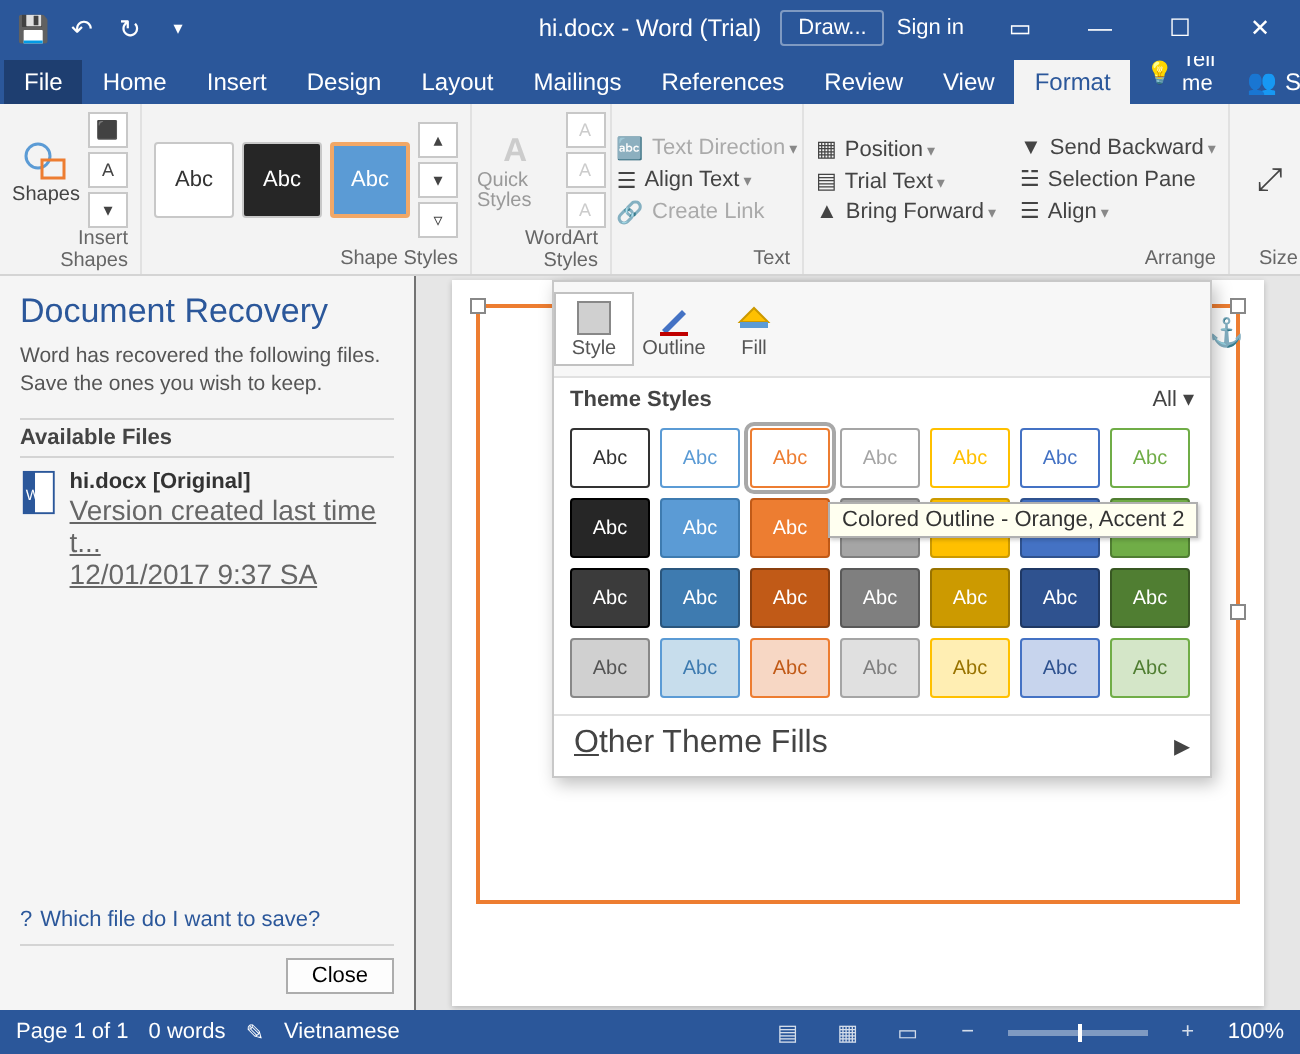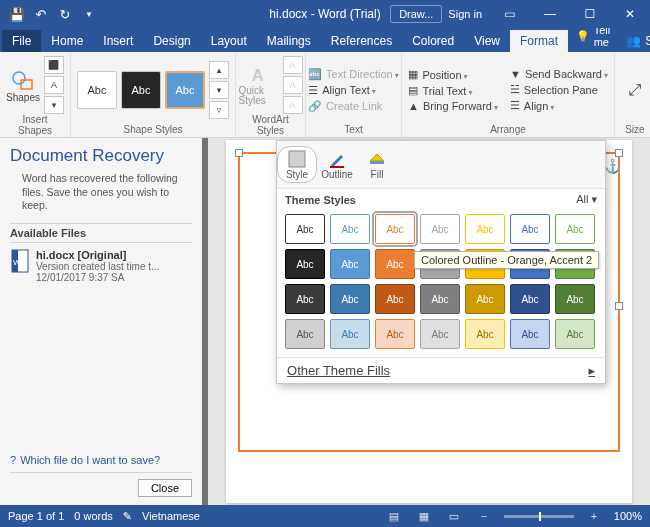--- a/index.html
+++ b/index.html
@@ -14,59 +14,59 @@
   .tabs { height: 24px; background: #2b579a; display: flex; align-items: flex-end; color: #fff; font-size: 12px; padding-left: 2px;}
   .tabs .tab { padding: 4px 10px 4px; cursor: pointer; }
   .tabs .tab.active { background: #f3f3f3; color: #2b579a; }
   .tabs .tab.file { background: #1e3e70; }
   .tabs .spacer { flex: 1; }
   .tabs .tellme { display:flex; align-items:center; gap:4px; padding:4px 8px; font-size:11px;}
   .tabs .share { display:flex; align-items:center; gap:4px; padding:4px 8px;}
   .ribbon { height: 86px; background: #f3f3f3; border-bottom: 1px solid #d4d4d4; display: flex; position: relative; }
   .group { border-right: 1px solid #e1e1e1; padding: 4px 6px 0; display: flex; flex-direction: column; align-items: center; height: 100%; }
   .group .body { display:flex; align-items:center; gap:4px; flex:1; }
-  .group .label { font-size: 10px; color: #666; padding-bottom: 2px; text-align:center; width:100%;}
+  .group .label { font-size: 10px; color: #666; padding-bottom: 2px; text-align:right; width:100%;}
   .shapes-icon { width: 34px; height: 44px; display:flex; flex-direction:column; align-items:center; justify-content:center; font-size:10px; color:#444;}
   .shapes-icon svg { width:24px; height:24px; }
   .mini-col { display:flex; flex-direction:column; gap:2px; }
   .mini { width:20px; height:18px; border:1px solid #c8c8c8; background:#fff; display:flex; align-items:center; justify-content:center; font-size:9px;}
   .stylebox { width:40px; height:38px; border:1px solid #c8c8c8; border-radius:2px; display:flex; align-items:center; justify-content:center; font-size:11px; }
   .stylebox.sel { border:2px solid #f2a867; background:#e8eef7;}
   .qs { width:40px; display:flex; flex-direction:column; align-items:center; font-size:10px; color:#999;}
   .qs svg{ width:22px; height:22px;}
   .ritem { font-size: 11px; color:#444; display:flex; align-items:center; gap:4px; padding:1px 0; white-space:nowrap;}
   .ritem.dis { color:#aaa; }
   .ritem .caret::after{content:"▾"; font-size:8px; color:#888; margin-left:2px;}
   .workarea { display:flex; height: calc(527px - 28px - 24px - 86px - 22px); background:#e6e6e6;}
-  .panel { width: 208px; background:#f5f5f5; border-right:6px solid #737373; padding: 8px 10px; display:flex; flex-direction:column;}
+  .panel { width: 208px; background:#f5f5f5; border-right:1px solid #737373; padding: 8px 10px; display:flex; flex-direction:column;}
   .panel h2 { font-size: 17px; font-weight: 300; color:#2b579a; margin-bottom: 6px;}
-  .panel .desc { font-size: 10.5px; color:#555; line-height: 1.3; margin-bottom: 10px; margin-left: 12px;}
+  .panel .desc { font-size: 10.5px; color:#555; line-height: 1.3; margin-bottom: 10px;}
   .panel .section { font-size: 11px; font-weight: bold; color:#444; border-top:1px solid #d4d4d4; border-bottom:1px solid #d4d4d4; padding:3px 0; margin-bottom:6px;}
   .file-item { display:flex; gap:6px; font-size:11px; }
   .file-item .icon { width:20px; height:24px; }
   .file-item .name { font-weight:bold; color:#333;}
-  .file-item .meta { color:#666; font-size:10px;}
+  .file-item .meta { color:#666; font-size:14px;text-decoration:underline;}
   .panel .footer { margin-top:auto; }
   .panel .help { color:#2b579a; font-size:11px; display:flex; align-items:center; gap:4px; margin-bottom:6px;}
   .panel .close { float:right; border:1px solid #adadad; background:#fdfdfd; padding:2px 12px; font-size:11px;}
   .doc { flex:1; position:relative; background:#e6e6e6; overflow:hidden;}
   .page { position:absolute; left:18px; top:2px; right:18px; bottom:2px; background:#fff; box-shadow:0 1px 3px rgba(0,0,0,.2);}
   .shape { position:absolute; left:12px; top:12px; right:12px; height:300px; border:2px solid #ed7d31;}
   .handle { position:absolute; width:8px; height:8px; background:#fff; border:1px solid #888;}
   .popup { position:absolute; left:50px; top:0; width:330px; background:#fff; border:1px solid #c8c8c8; box-shadow:2px 3px 8px rgba(0,0,0,.25);}
   .popup .toolbar { height:48px; border-bottom:1px solid #e1e1e1; background:#f7f7f7; display:flex; align-items:center;}
-  .popup .toolbar .tbtn { width:40px; display:flex; flex-direction:column; align-items:center; font-size:10px; color:#555; padding:2px 4px;border-radius:13px;}
+  .popup .toolbar .tbtn { width:40px; display:flex; flex-direction:column; align-items:center; font-size:10px; color:#555; padding:2px 4px;}
   .popup .toolbar .tbtn.sel { border:1px solid #c1c1c1; background:#fff;}
   .popup .head { display:flex; align-items:center; justify-content:space-between; padding:4px 8px; font-size:11px; font-weight:bold;}
   .popup .head .all { font-weight:normal; color:#444;}
   .popup .grid { display:grid; grid-template-columns: repeat(7, 40px); gap:5px; padding:4px 8px 8px;}
   .swatch { width:40px; height:30px; border:1px solid #c8c8c8; border-radius:2px; display:flex; align-items:center; justify-content:center; font-size:10px;}
   .swatch.sel { outline:2px solid #a8a8a8; outline-offset:1px;}
   .tooltip { position:absolute; background:#fffff0; border:1px solid #b0b0b0; padding:2px 6px; font-size:11px; color:#333; white-space:nowrap; box-shadow:1px 1px 2px rgba(0,0,0,.2);}
-  .popup .other { border-top:1px solid #e1e1e1; padding:5px 10px; font-size:13px; display:flex; justify-content:space-between;text-decoration:underline;}
+  .popup .other { border-top:1px solid #e1e1e1; padding:5px 10px; font-size:16px; display:flex; justify-content:space-between;}
   .statusbar { height:22px; background:#2b579a; color:#fff; display:flex; align-items:center; font-size:11px; padding:0 8px; gap:10px;}
   .statusbar .spacer{flex:1;}
   .statusbar .vbtn { width:20px; text-align:center; opacity:.8;}
   .statusbar .slider { width:70px; height:3px; background:rgba(255,255,255,.4); position:relative;}
   .statusbar .slider::before{content:""; position:absolute; left:50%; top:-3px; width:2px; height:9px; background:#fff;}
   .ruler-mark { position:absolute; right:10px; top:18px; font-size:14px; color:#888;}
 </style>
 </head>
 <body>
 
@@ -89,21 +89,21 @@
 </div>
 
 <div class="tabs">
   <div class="tab file">File</div>
   <div class="tab">Home</div>
   <div class="tab">Insert</div>
   <div class="tab">Design</div>
   <div class="tab">Layout</div>
   <div class="tab">Mailings</div>
   <div class="tab">References</div>
-  <div class="tab">Colored</div>
+  <div class="tab">Review</div>
   <div class="tab">View</div>
   <div class="tab active">Format</div>
   <div class="tellme">
       <span>💡</span>
       <span>Tell me</span>
     </div>
   <div class="spacer"></div>
   <div class="share">
       <span>👥</span>
       <span>Share</span>

